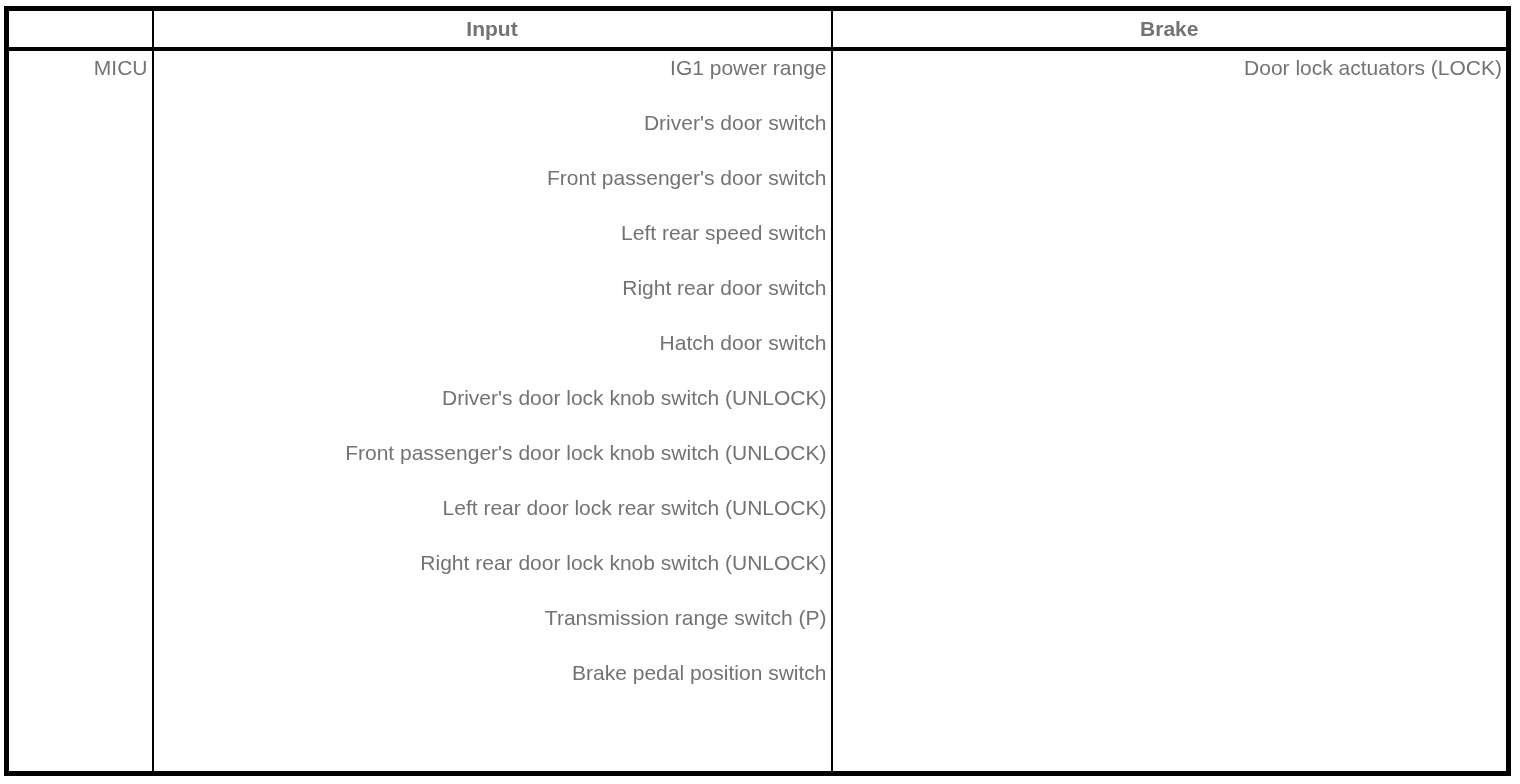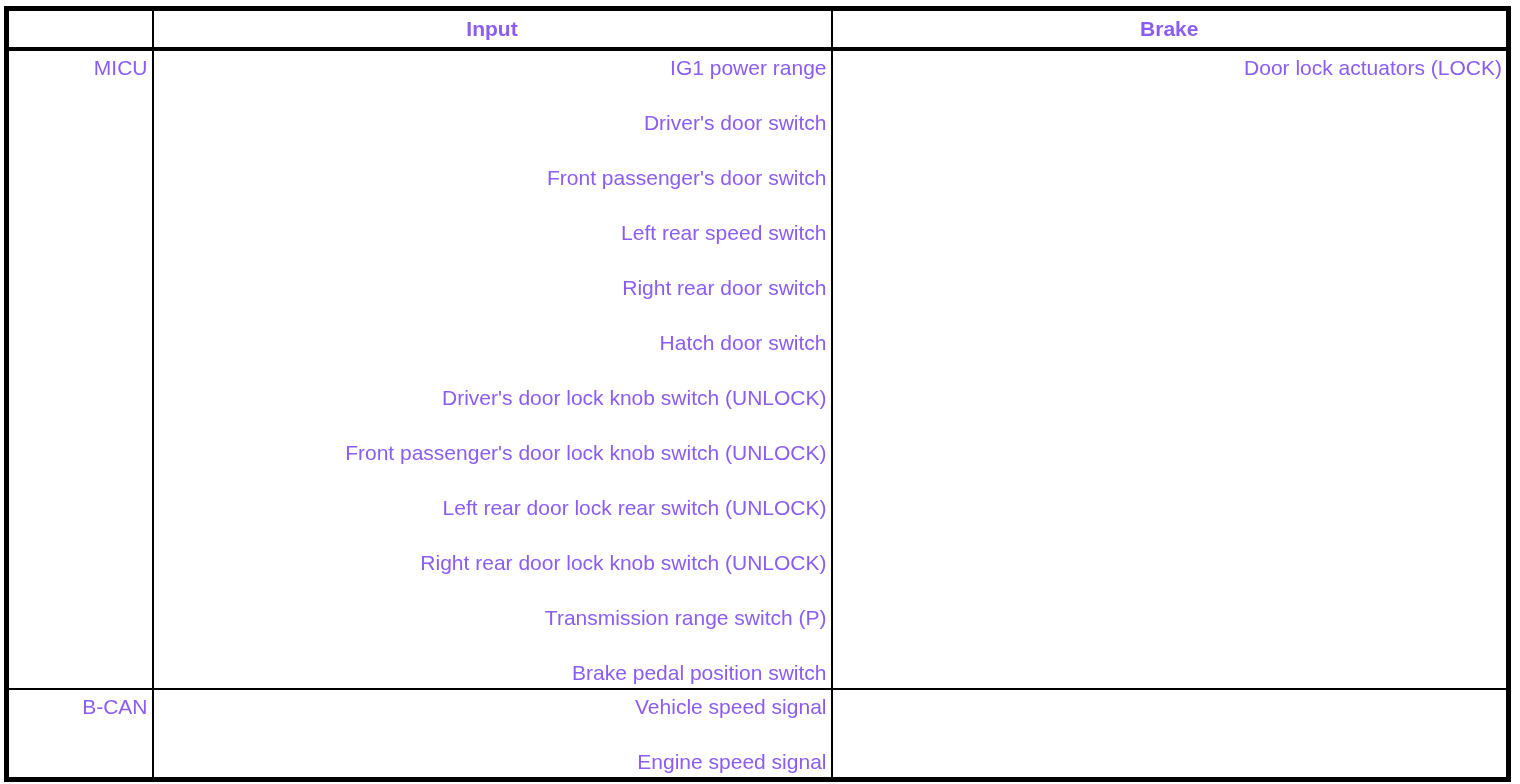--- a/index.html
+++ b/index.html
@@ -16,21 +16,21 @@
     top: 6px;
   }
   table.io-table {
     border-collapse: collapse;
     table-layout: fixed;
     width: 1502px;
     height: 770px;
     background: #ffffff;
     font-family: "Liberation Sans", "DejaVu Sans", sans-serif;
     font-size: 21px;
-    color: #8b5cf6;
+    color: #737373;
   }
   table.io-table col.c1 { width: 146px; }
   table.io-table col.c2 { width: 679px; }
   table.io-table col.c3 { width: 677px; }
 
   table.io-table th,
   table.io-table td {
     border: 2px solid #000000;
     vertical-align: top;
     text-align: right;
@@ -94,23 +94,15 @@
             <div class="cell-line">Front passenger's door lock knob switch (UNLOCK)</div>
             <div class="cell-line">Left rear door lock rear switch (UNLOCK)</div>
             <div class="cell-line">Right rear door lock knob switch (UNLOCK)</div>
             <div class="cell-line">Transmission range switch (P)</div>
             <div class="cell-line">Brake pedal position switch</div>
           </td>
         <td>
             <div class="cell-line">Door lock actuators (LOCK)</div>
           </td>
       </tr>
-      <tr class="row-bcan">
-        <td class="src-cell">B-CAN</td>
-        <td>
-            <div class="cell-line">Vehicle speed signal</div>
-            <div class="cell-line">Engine speed signal</div>
-          </td>
-        <td></td>
-      </tr>
     </tbody>
   </table>
 </div>
 
 </body></html>

